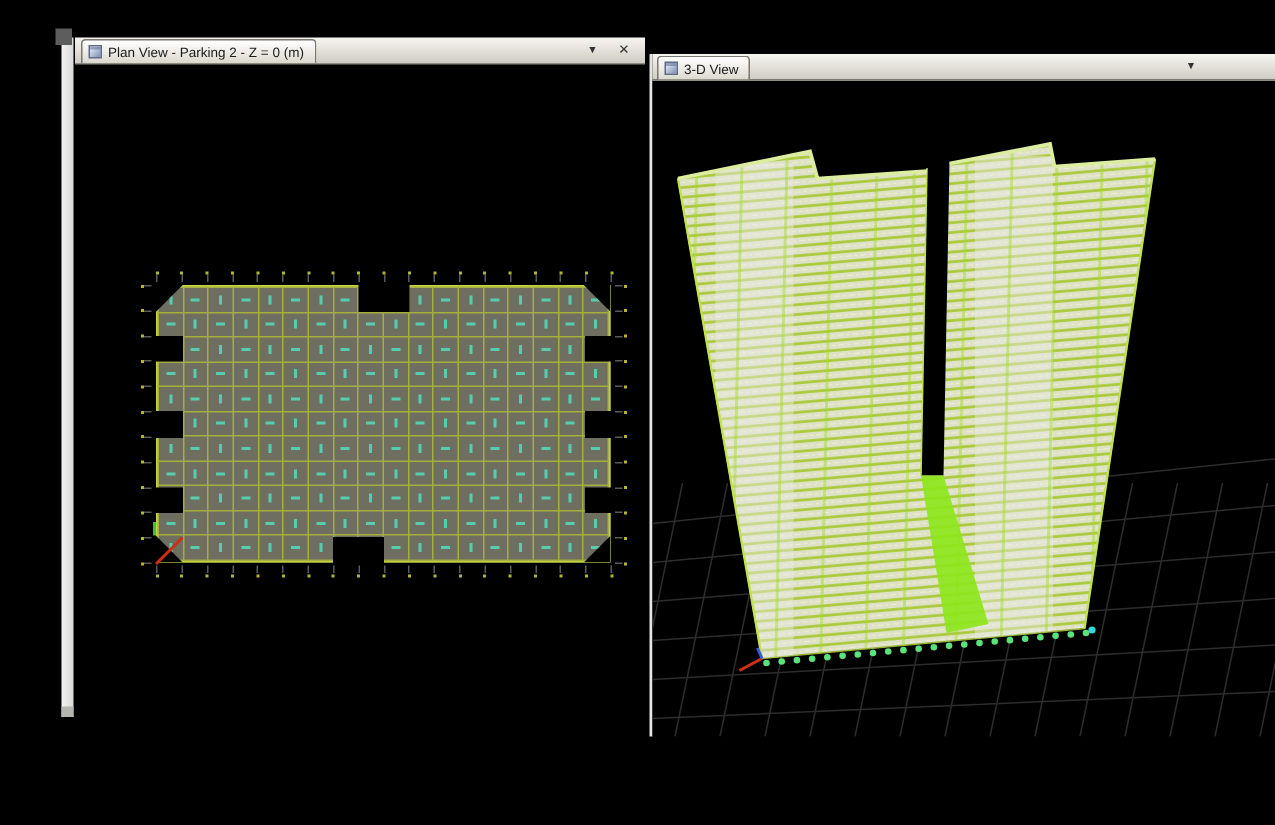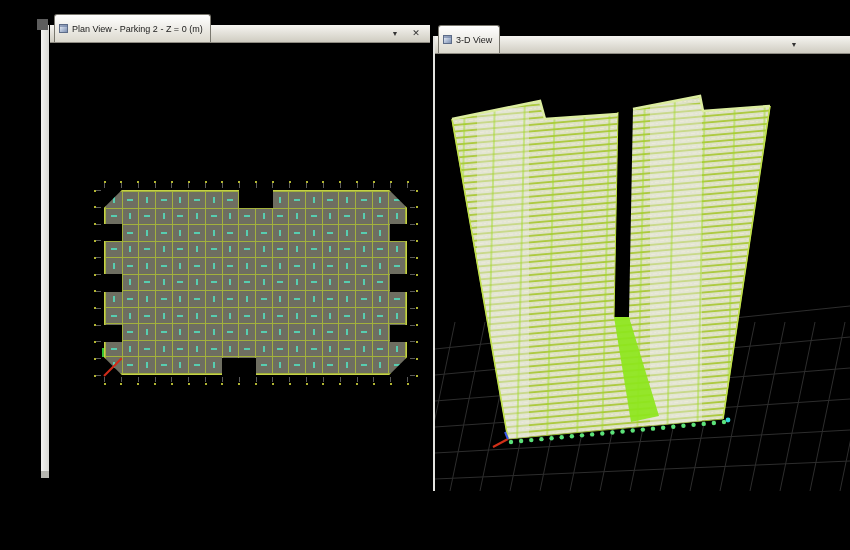--- a/index.html
+++ b/index.html
@@ -12,21 +12,21 @@
 
   
   .window { position:absolute; background:#000; }
   .titlebar {
     position:absolute; left:0; top:0; right:0; height:18px;
     background:linear-gradient(#f6f5f1,#cfccc1);
     border-bottom:1px solid #8e8b82;
     display:flex; align-items:flex-end; z-index:2;
   }
   .tab {
-    height:28px; margin-bottom:0; padding:0 7px 0 4px;
+    height:16px; margin-bottom:0; padding:0 7px 0 4px;
     display:flex; align-items:center; gap:4px;
     background:linear-gradient(#ffffff,#dcd9ce);
     border:1px solid #7a786f; border-bottom:none;
     border-radius:3px 3px 0 0;
     font-size:9px; color:#1a1a1a; white-space:nowrap;
   }
   .win-icon {
     display:inline-block; width:9px; height:9px;
     background:linear-gradient(135deg,#eef2f8 0%,#aebcd4 55%,#7d8fb0 100%);
     border:1px solid #5d6c88;

